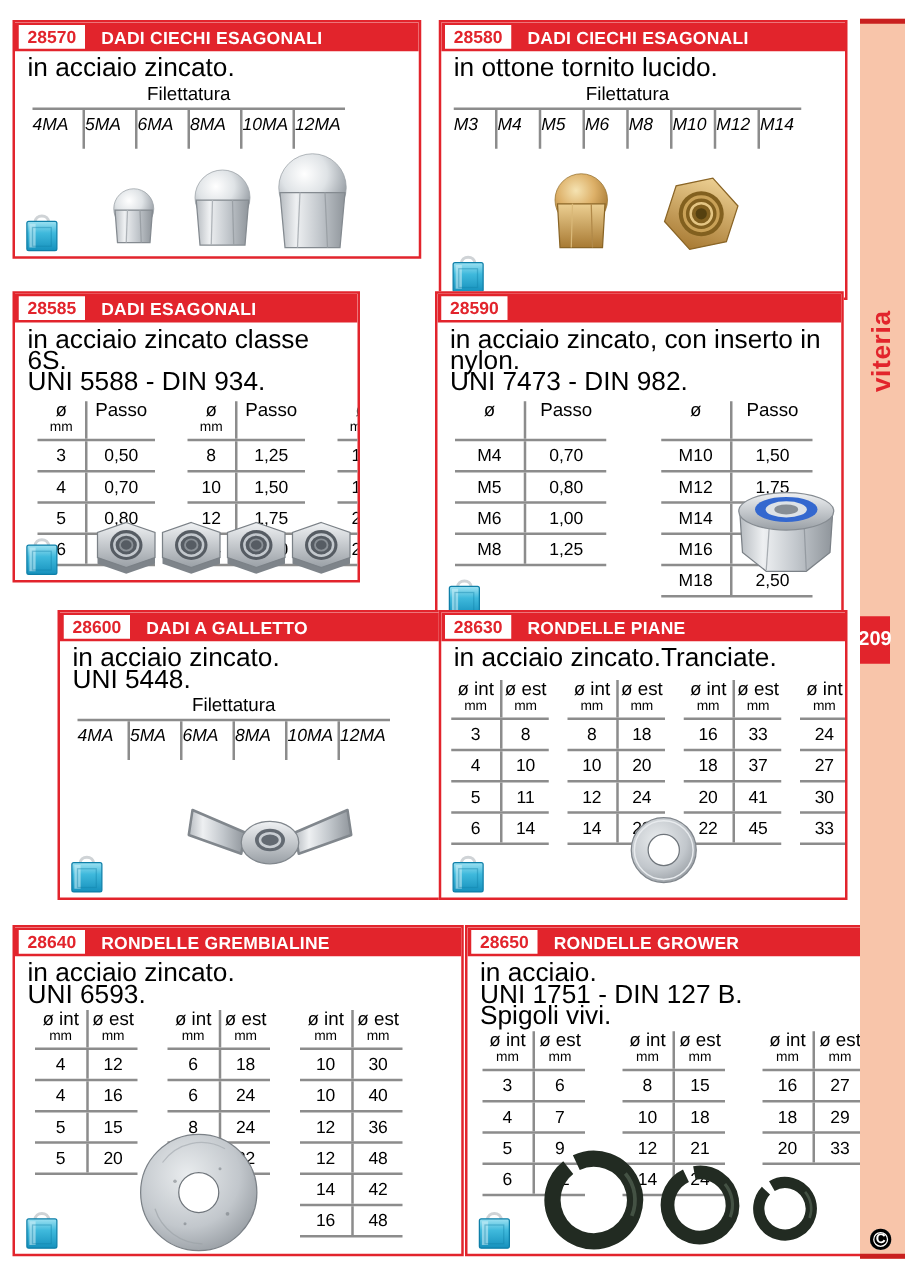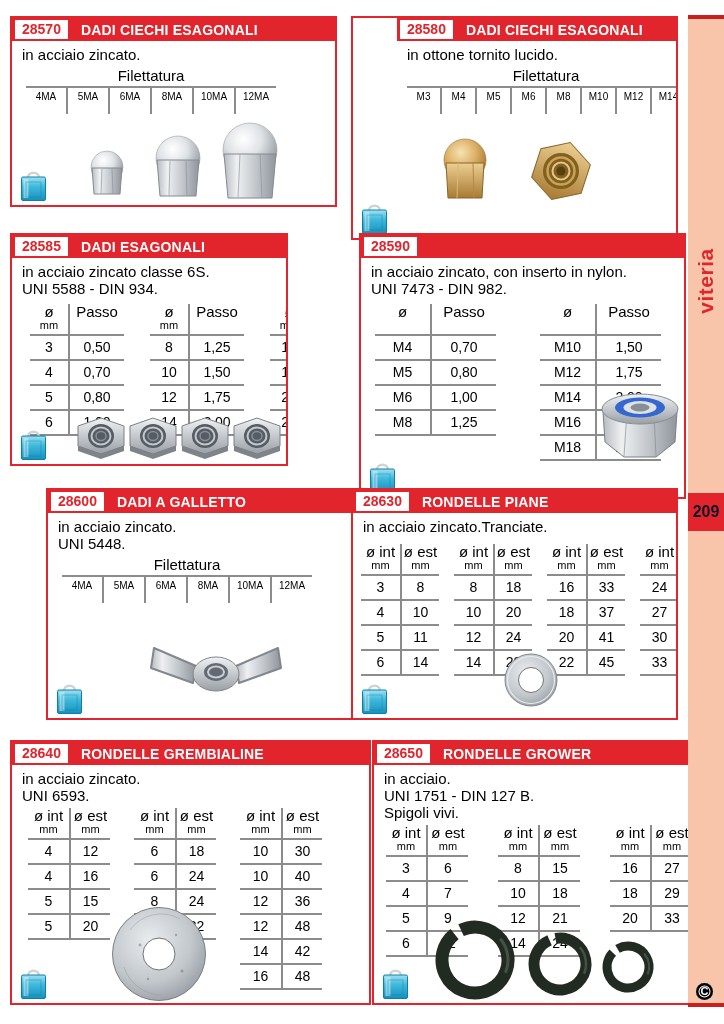--- a/index.html
+++ b/index.html
@@ -7,43 +7,43 @@
   }
   html,body{margin:0;padding:0;background:#fff;}
   body{width:724px;height:1024px;position:relative;overflow:hidden;
        font-family:"Liberation Sans",sans-serif;color:#000;}
   .page{position:absolute;inset:0;}
 
   
   .box{position:absolute;box-sizing:border-box;border:2px solid var(--red);
        background:#fff;overflow:hidden;}
   .b1{left:10px;top:16px;width:327px;height:191px;}
-  .b2{left:351px;top:16px;width:327px;height:224px;padding-left:44px;}
+  .b2{left:351px;top:16px;width:327px;height:224px;}
   .b3{left:10px;top:233px;width:278px;height:233px;}
-  .b4{left:359px;top:233px;width:327px;height:266px;}
+  .b4{left:348px;top:233px;width:327px;height:266px;}
   .b5{left:10px;top:488px;width:327px;height:232px;margin-left:36px;}
   .b6{left:351px;top:488px;width:327px;height:232px;}
   .b7{left:10px;top:740px;width:361px;height:265px;}
   .b8{left:351px;top:740px;width:327px;height:265px;margin-left:21px;}
 
   .box-header{height:23px;background:var(--red);display:flex;align-items:center;}
   .code{margin-left:3px;background:#fff;color:var(--red);font-weight:700;
         font-size:14px;padding:0 7px;height:19px;line-height:19px;}
   .htitle{color:#fff;font-weight:700;font-size:14px;margin-left:13px;
           letter-spacing:.2px;white-space:nowrap;}
 
-  .desc{margin:5px 8px 0 10px;font-size:15px;line-height:17px;}
+  .desc{margin:5px 8px 0 10px;font-size:21px;line-height:17px;}
 
   
   .filet{margin:4px 0 0 14px;}
   .b2 .filet{width:278px;margin-left:10px;}
   .b1 .filet,.b5 .filet{width:250px;}
   .filet-label{text-align:center;font-size:15px;padding-bottom:2px;}
   .filet-cells{display:flex;border-top:2px solid var(--gray);}
-  .fcell{flex:1;text-align:center;font-size:10px;padding:3px 0 12px;}
+  .fcell{flex:1;font-size:14px;padding:3px 0 12px;font-style:italic;}
   .fcell + .fcell{border-left:2px solid var(--gray);}
 
   
   .ptable{display:flex;align-items:flex-start;margin-top:7px;}
   .b3 .ptable{margin-left:18px;gap:26px;}
   .b4 .ptable{margin-left:14px;gap:44px;}
   .b6 .ptable{margin-left:8px;gap:15px;margin-top:9px;}
   .b7 .ptable{margin-left:16px;gap:24px;margin-top:4px;}
   .b8 .ptable{margin-left:12px;gap:30px;margin-top:4px;}
   .tg-head{display:flex;}
@@ -74,22 +74,22 @@
 
   .bag{position:absolute;left:8px;bottom:3px;width:27px;height:34px;}
 
   
   .sidebar{position:absolute;left:688px;top:15px;width:36px;height:992px;
            background:var(--salmon);box-sizing:border-box;
            border-top:4px solid var(--dred);border-bottom:4px solid var(--dred);}
   .vlabel{position:absolute;left:-32px;top:250px;width:100px;text-align:center;
           transform:rotate(-90deg);color:var(--red);font-weight:700;
           font-size:21px;letter-spacing:.5px;}
-  .pagenum{position:absolute;left:688px;top:493px;width:36px;height:38px;
-           background:var(--red);color:#0f172a;font-weight:700;font-size:16px;
+  .pagenum{position:absolute;left:688px;top:493px;width:24px;height:38px;
+           background:var(--red);color:#ffffff;font-weight:700;font-size:16px;
            display:flex;align-items:center;justify-content:center;}
   .clogo{position:absolute;left:696px;top:983px;width:17px;height:17px;
          background:#000;border-radius:50%;color:#fff;font-weight:700;
          font-size:11px;line-height:17px;text-align:center;
          box-shadow:inset 0 0 0 2.5px #000, inset 0 0 0 3.5px #fff;}
 </style>
 </head>
 <body>
 
 <svg width="0" height="0" style="position:absolute" aria-hidden="true">

